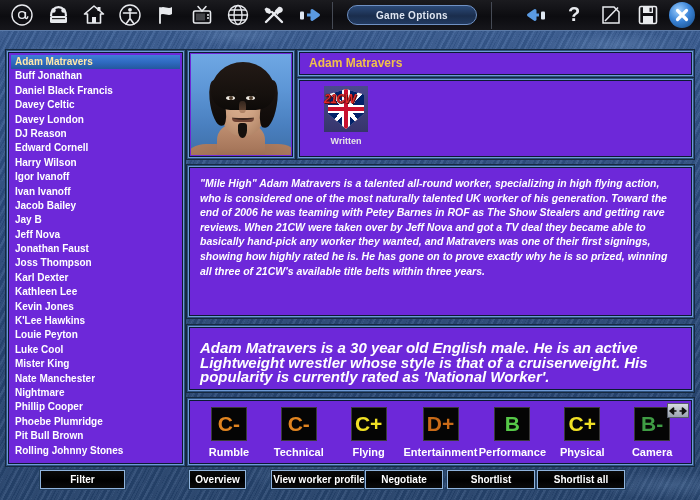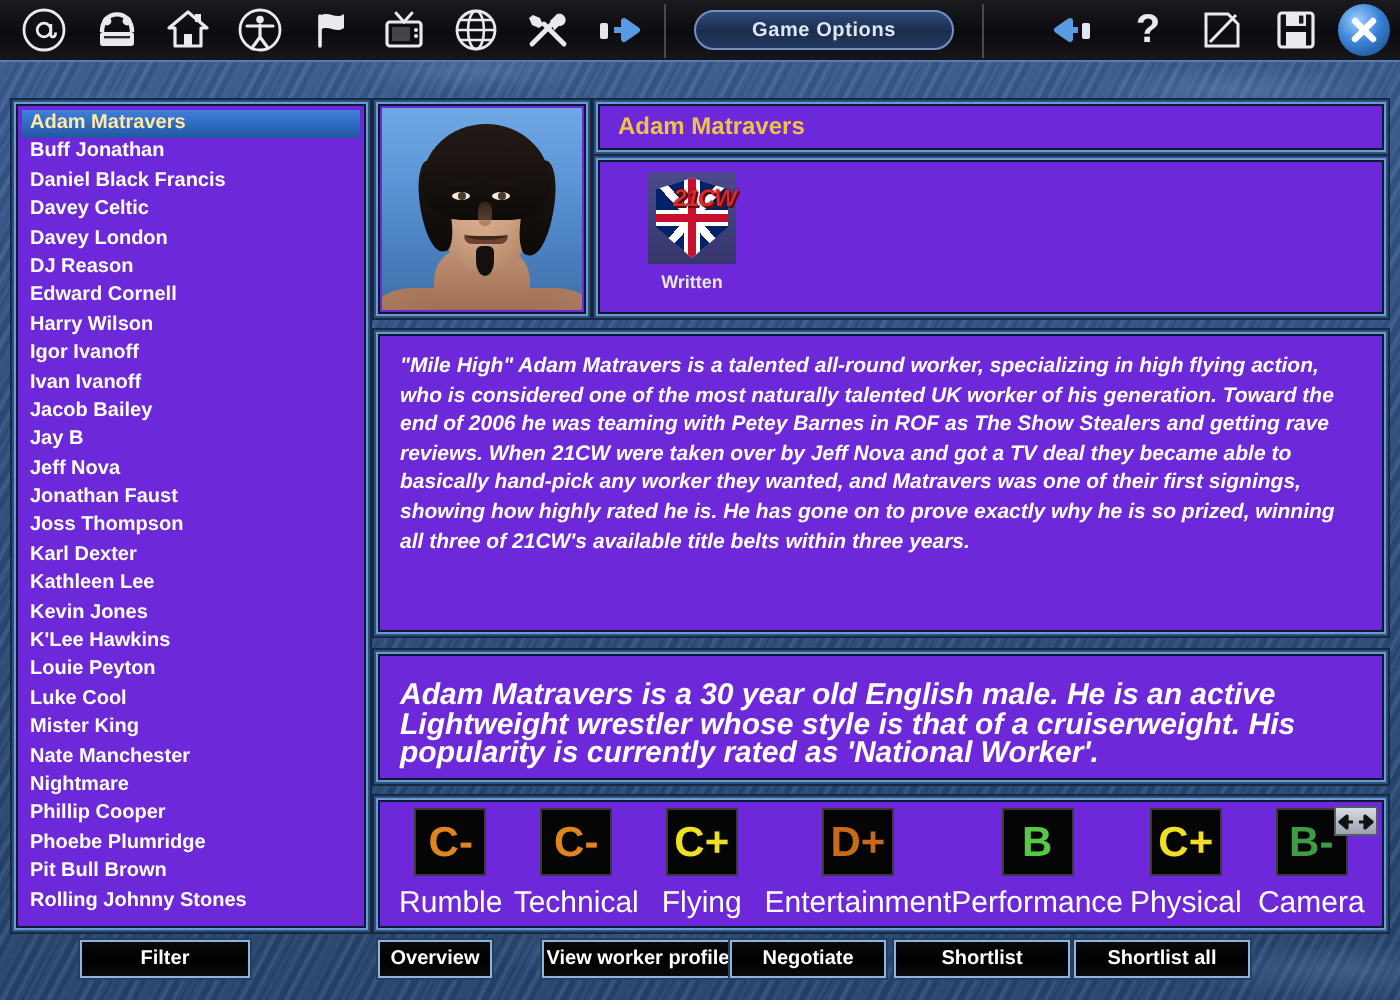--- a/index.html
+++ b/index.html
@@ -194,21 +194,21 @@
     background:#fff;
     box-shadow:inset 0 0 0 0 transparent;
   }
   .union-jack:after {
     content:""; position:absolute; left:40%; top:0; width:20%; height:100%;
     background:#fff;
   }
   .jack-cross-h { position:absolute; left:0; top:45%; width:100%; height:10%; background:#c8102e; z-index:2;}
   .jack-cross-v { position:absolute; left:45%; top:0; width:10%; height:100%; background:#c8102e; z-index:2;}
   .shield-text {
-    position:absolute; left:0; right:0; top:6px; text-align:right;
+    position:absolute; left:0; right:0; top:6px; text-align:left;
     font-size:12px; font-weight:bold; font-style:italic;
     color:#e02828; text-shadow:0 0 1px #000, 1px 1px 0 #6a0c12;
     z-index:3; letter-spacing:-.5px;
   }
   #logo-caption {
     margin-top:4px; color:#e6e6e6; font-size:9px; font-weight:bold;
     text-align:center;
   }
 
   
@@ -238,21 +238,21 @@
     align-items:center; justify-content:center;
   }
   .rating-grade {
     width:36px; height:34px;
     border:1px solid #3a3a3a;
     display:flex; align-items:center; justify-content:center;
     font-size:21px; font-weight:bold; line-height:1;
     background:#050505;
   }
   .rating-label {
-    margin-top:5px; color:#ffffff; font-size:15px; font-weight:normal;
+    margin-top:5px; color:#ffffff; font-size:11px; font-weight:bold;
     white-space:nowrap;
   }
   #expand-btn {
     position:absolute; right:2px; top:2px; width:22px; height:15px;
     background:linear-gradient(180deg,#d7dbe2 0%, #9aa2ae 100%);
     border:1px solid #555c68;
     display:flex; align-items:center; justify-content:center;
     cursor:pointer; z-index:4;
   }
 

